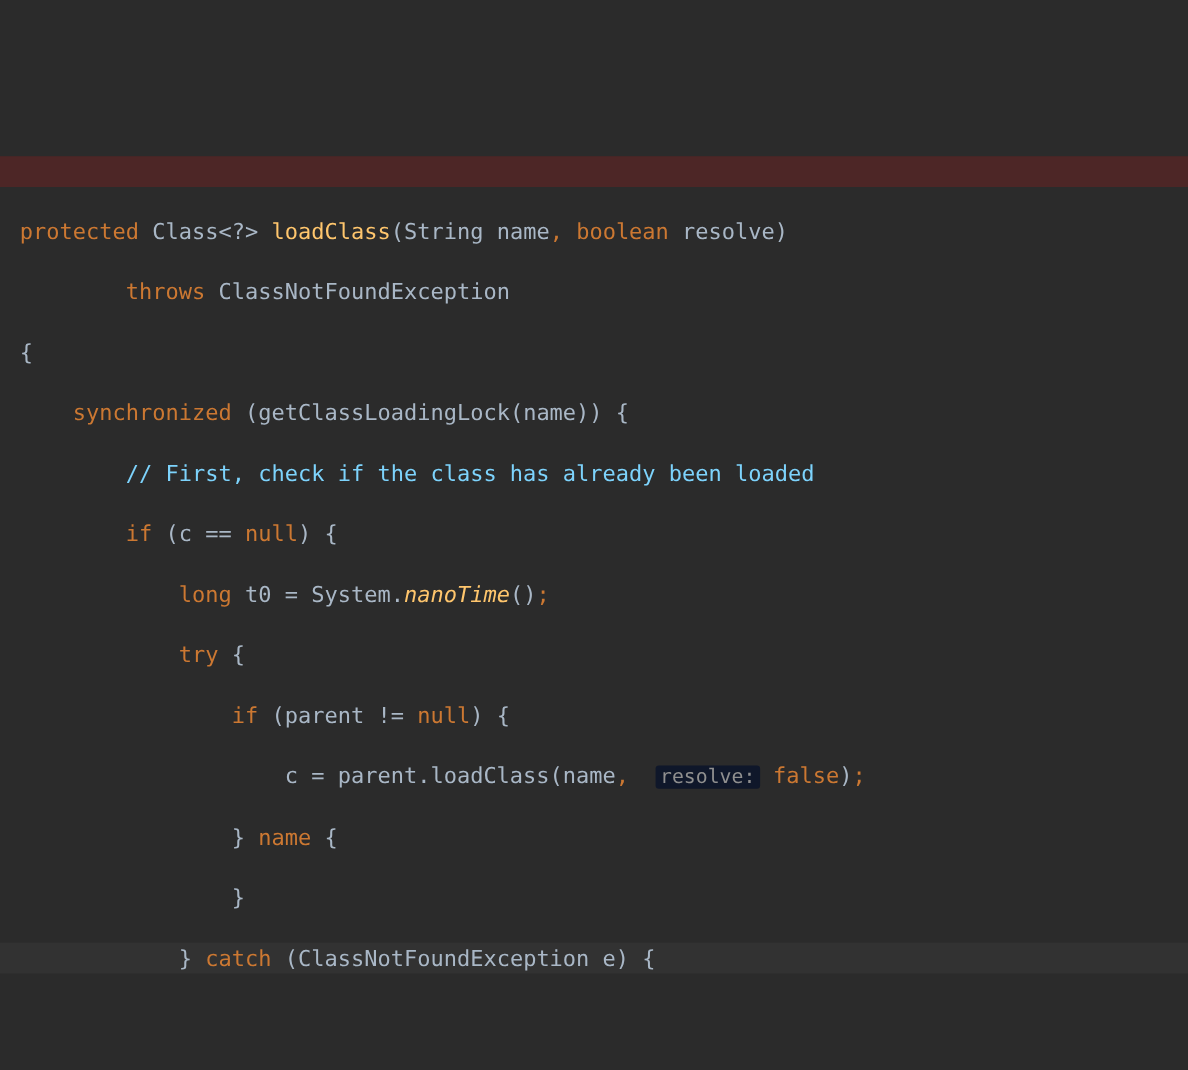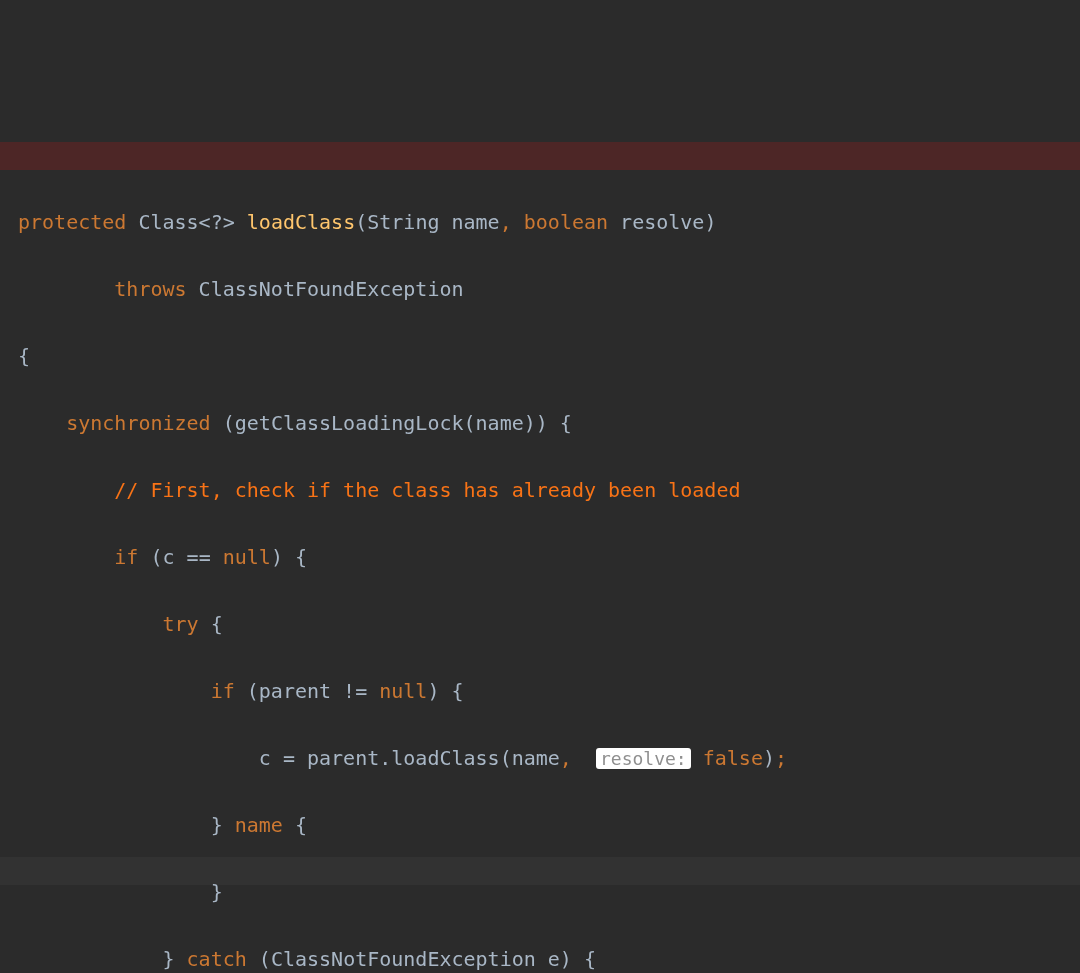--- a/index.html
+++ b/index.html
@@ -12,26 +12,26 @@
     font-size: 20px;
     line-height: 27.5px;
     color: #a9b7c6;
     overflow: hidden;
   }
   .editor {
     padding: 4px 0 0 18px;
     white-space: pre;
     position: relative;
   }
-  .line { display: block; margin-top: 12px; }
+  .line { display: block; }
   .kw   { color: #cc7832; }            
   .fn   { color: #ffc66d; }            
   .fni  { color: #ffc66d; font-style: italic; } 
-  .cmt  { color: #f97316; }            
-  .hint { color: #8f8f8f; background: #ffffff; border-radius: 3px; padding: 0 4px; font-size: 18px; }
+  .cmt  { color: #7dd3fc; }            
+  .hint { color: #8f8f8f; background: #0f172a; border-radius: 3px; padding: 0 4px; font-size: 18px; }
   .hl-red {
     position: absolute;
     left: 0; right: 0;
     background: #4d2626;
     height: 28px;
     z-index: 0;
   }
   .hl-resolve {
     position: absolute;
     left: 0; right: 0;
@@ -49,20 +49,21 @@
   <div class="hl-red" style="top:142px;"></div>
   <div class="hl-resolve" style="top:857px;"></div>
 
   <div class="content">
 <span class="line"><span class="kw">protected</span><span> Class&lt;?&gt; </span><span class="fn">loadClass</span><span>(String name</span><span class="kw">,</span><span> </span><span class="kw">boolean</span><span> resolve)</span></span>
 <span class="line"><span>        </span><span class="kw">throws</span><span> ClassNotFoundException</span></span>
 <span class="line"><span>{</span></span>
 <span class="line"><span>    </span><span class="kw">synchronized</span><span> (getClassLoadingLock(name)) {</span></span>
 <span class="line"><span>        </span><span class="cmt">// First, check if the class has already been loaded</span></span>
 <span class="line"><span>        </span><span class="kw">if</span><span> (c == </span><span class="kw">null</span><span>) {</span></span>
+<span class="line"><span>            </span><span class="kw">long</span><span> t0 = System.</span><span class="fni">nanoTime</span><span>()</span><span class="kw">;</span></span>
 <span class="line"><span>            </span><span class="kw">try</span><span> {</span></span>
 <span class="line"><span>                </span><span class="kw">if</span><span> (parent != </span><span class="kw">null</span><span>) {</span></span>
 <span class="line"><span>                    c = parent.loadClass(name</span><span class="kw">,</span><span>  </span><span class="hint">resolve:</span><span> </span><span class="kw">false</span><span>)</span><span class="kw">;</span></span>
 <span class="line"><span>                } </span><span class="kw">name</span><span> {</span></span>
 <span class="line"><span>                }</span></span>
 <span class="line"><span>            } </span><span class="kw">catch</span><span> (ClassNotFoundException e) {</span></span>
 
 
 
 <span class="line"><span></span></span>

